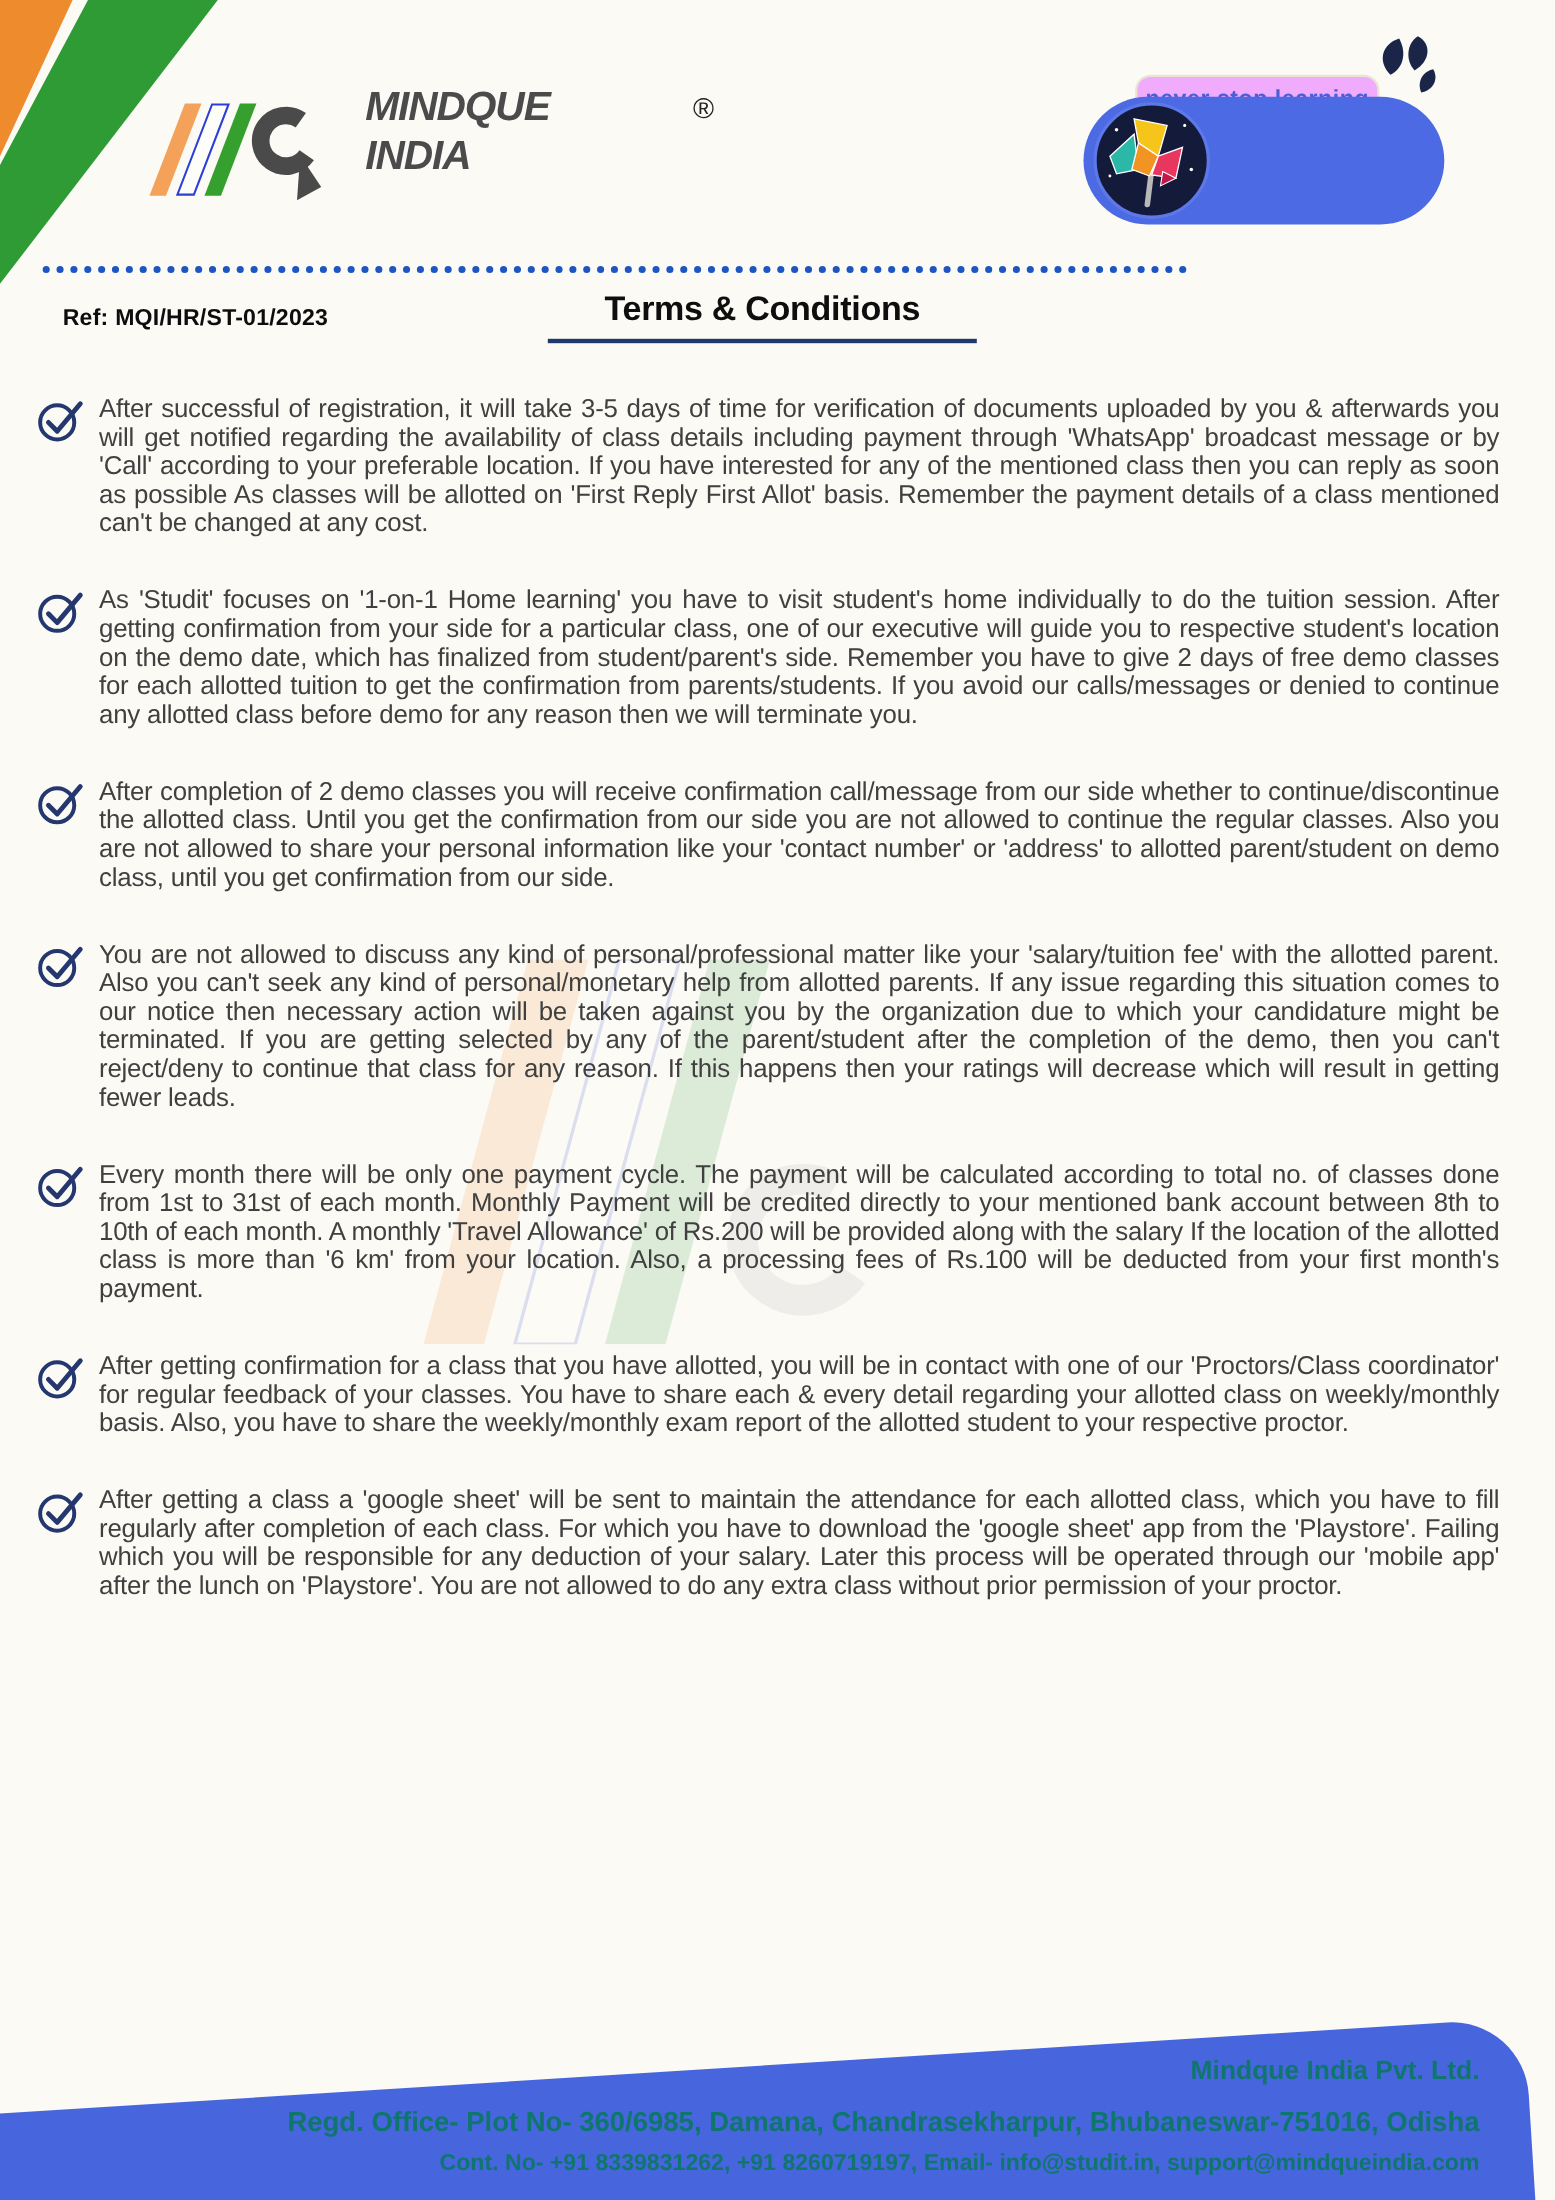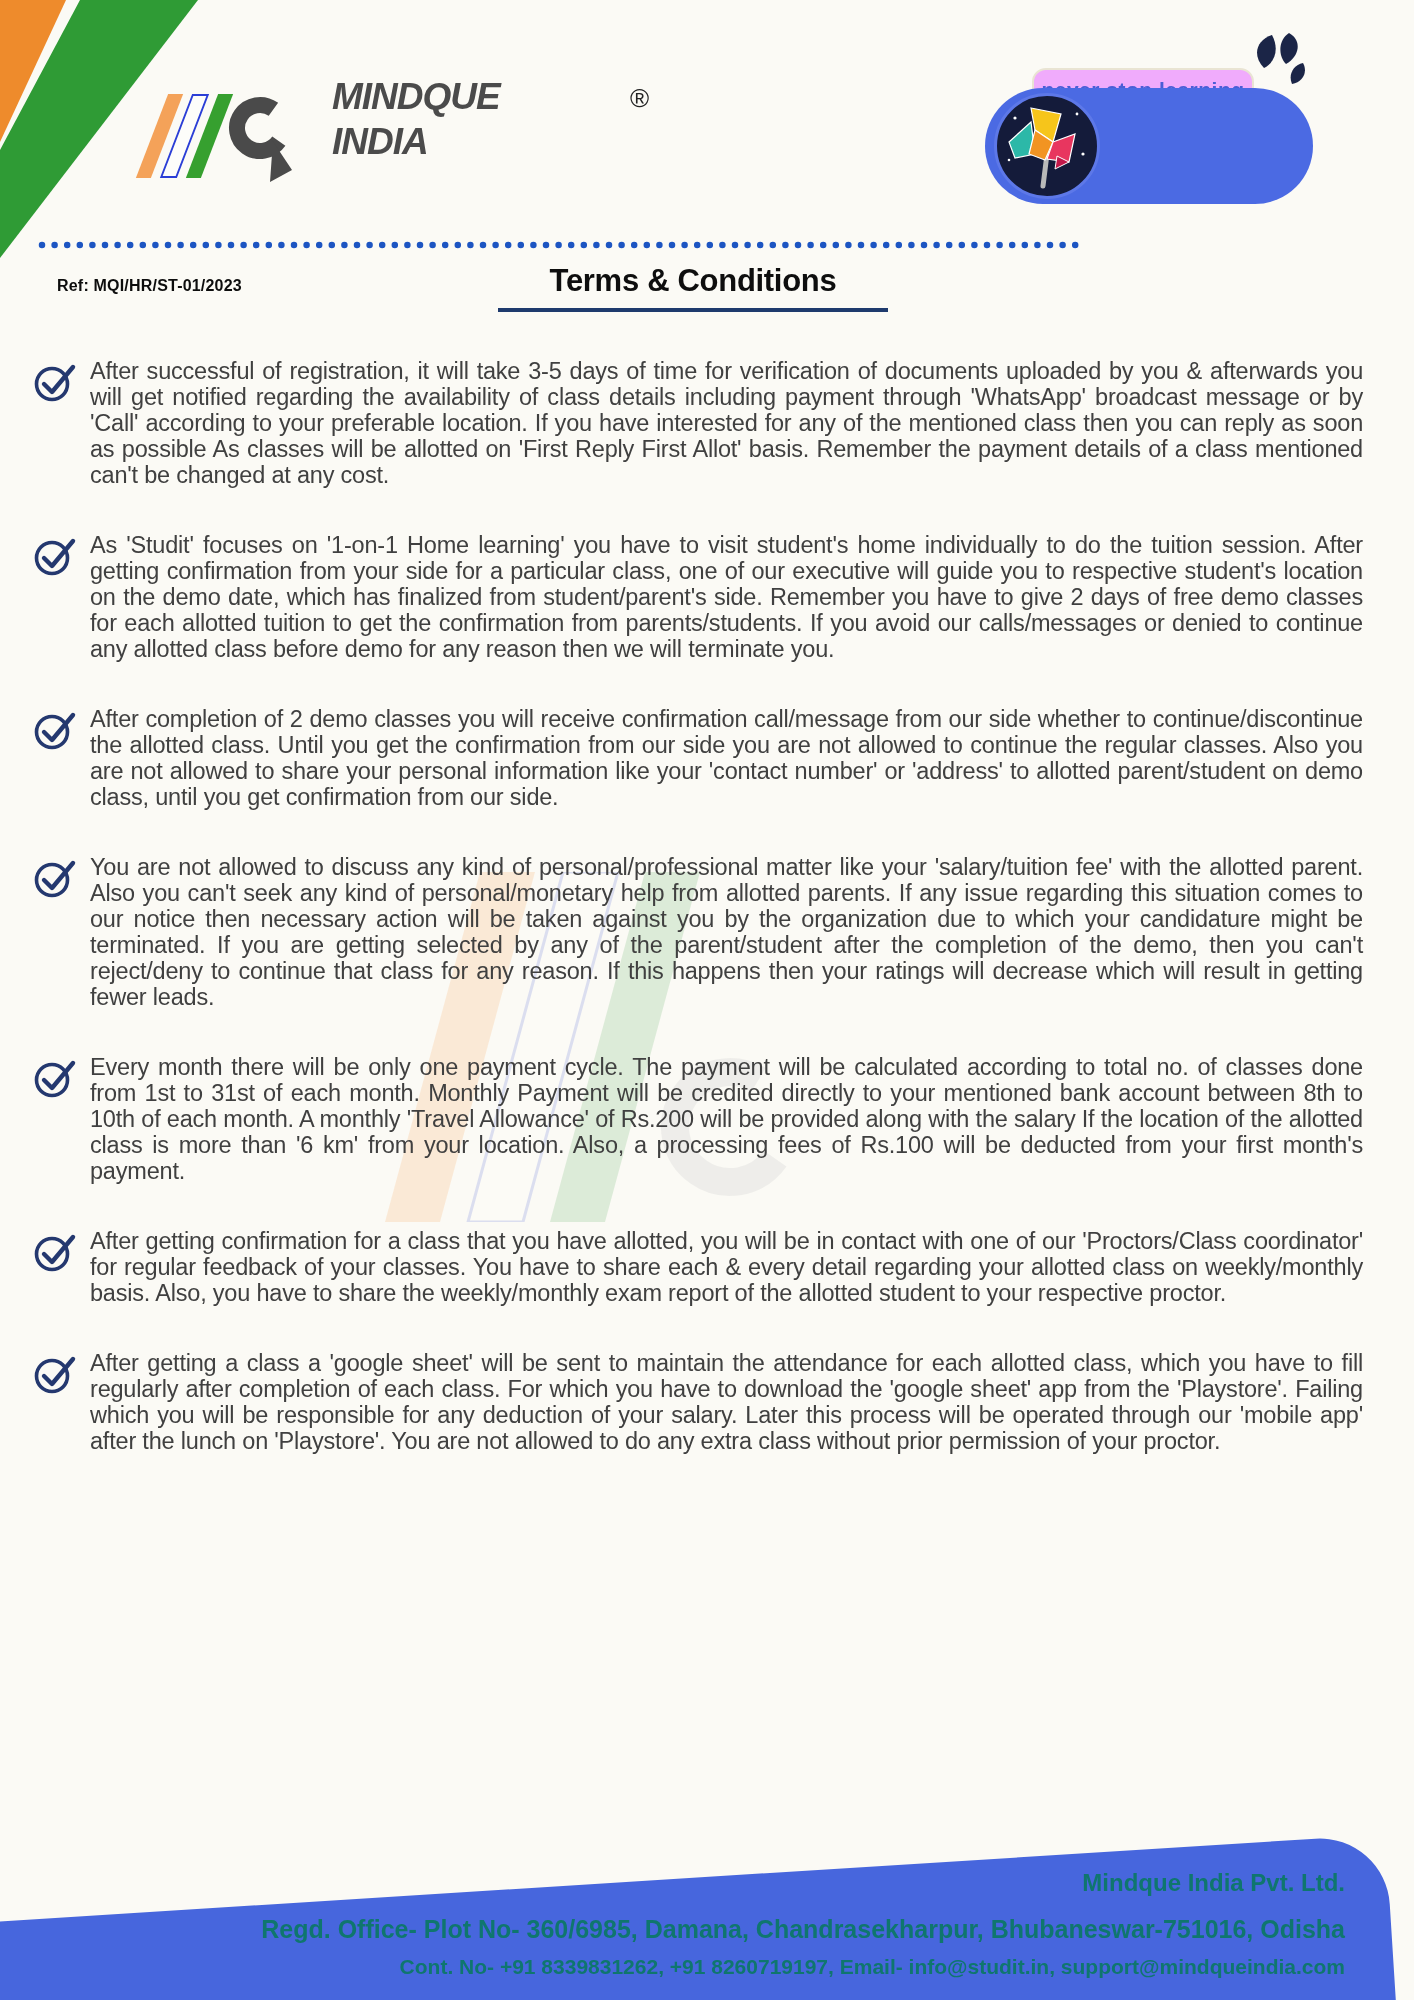--- a/index.html
+++ b/index.html
@@ -27,21 +27,21 @@
   .studit-badge span{color:#4a5ed6;font-weight:bold;font-size:21px;letter-spacing:.5px;}
   .studit-leaf{position:absolute;left:268px;top:2px;}
   .studit-pill{position:absolute;left:5px;top:58px;width:328px;height:116px;background:#4b6ae3;border-radius:58px;}
   .studit-circle{position:absolute;left:14px;top:63px;width:106px;height:106px;border-radius:50%;
     background:#141b3a;border:3px solid #5d78e8;box-sizing:border-box;overflow:hidden;}
   .studit-word{position:absolute;left:126px;top:60px;width:200px;text-align:center;color:#ffffff;
     font-weight:bold;font-size:66px;letter-spacing:1px;font-family:"DejaVu Sans", sans-serif;}
   
   .dotline{position:absolute;left:38px;top:240px;}
   
-  .ref{position:absolute;left:57px;top:277px;font-size:16px;font-weight:bold;color:#0d0d0d;letter-spacing:.2px;}
+  .ref{position:absolute;left:57px;top:277px;font-size:21px;font-weight:bold;color:#0d0d0d;letter-spacing:.2px;}
   .title-wrap{position:absolute;left:498px;top:263px;width:390px;text-align:center;}
   .title{font-size:31px;font-weight:bold;color:#0e0e0e;letter-spacing:-.3px;}
   .title-underline{height:4px;background:#1e3a6d;margin-top:9px;width:100%;}
   
   .terms{position:absolute;left:33px;top:358px;width:1330px;}
   .term{display:flex;gap:13px;margin-bottom:44px;}
   .term svg{flex-shrink:0;margin-top:1px;}
   .term p{margin:0;flex:1;text-align:justify;color:#404040;font-size:23.5px;line-height:26px;letter-spacing:-.2px;}
   
   .watermark{position:absolute;left:385px;top:872px;opacity:.28;pointer-events:none;}

